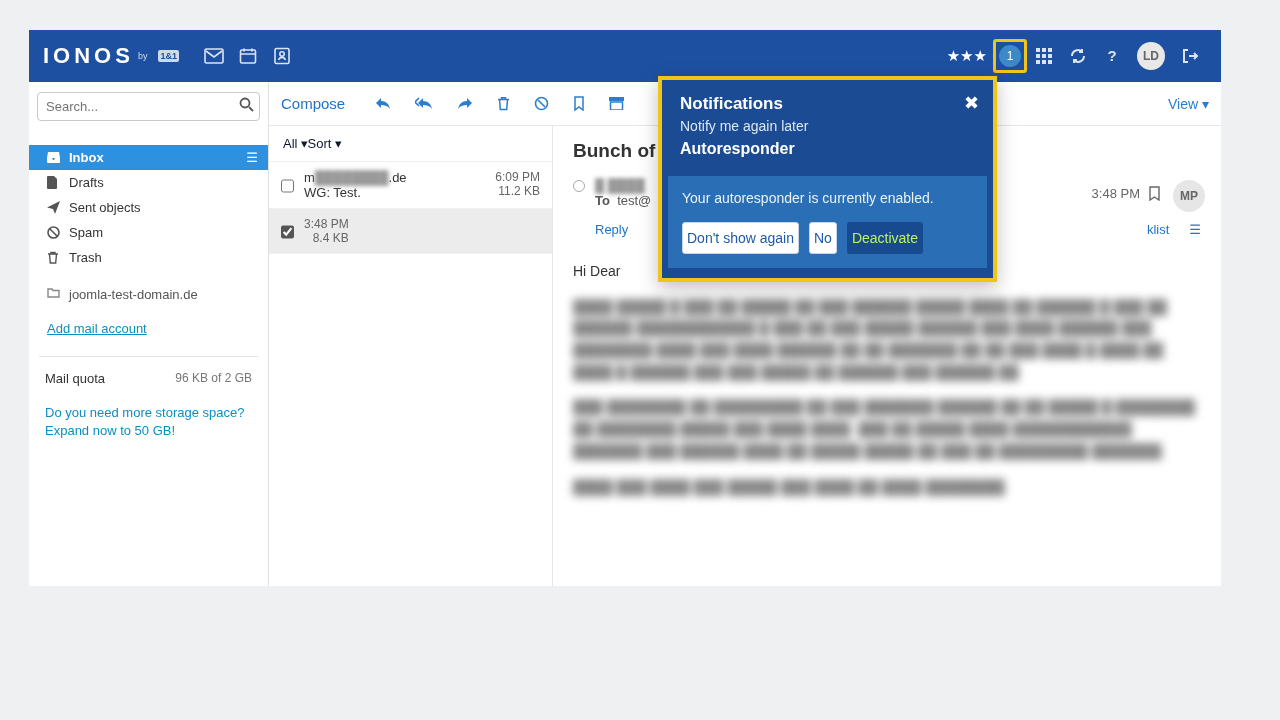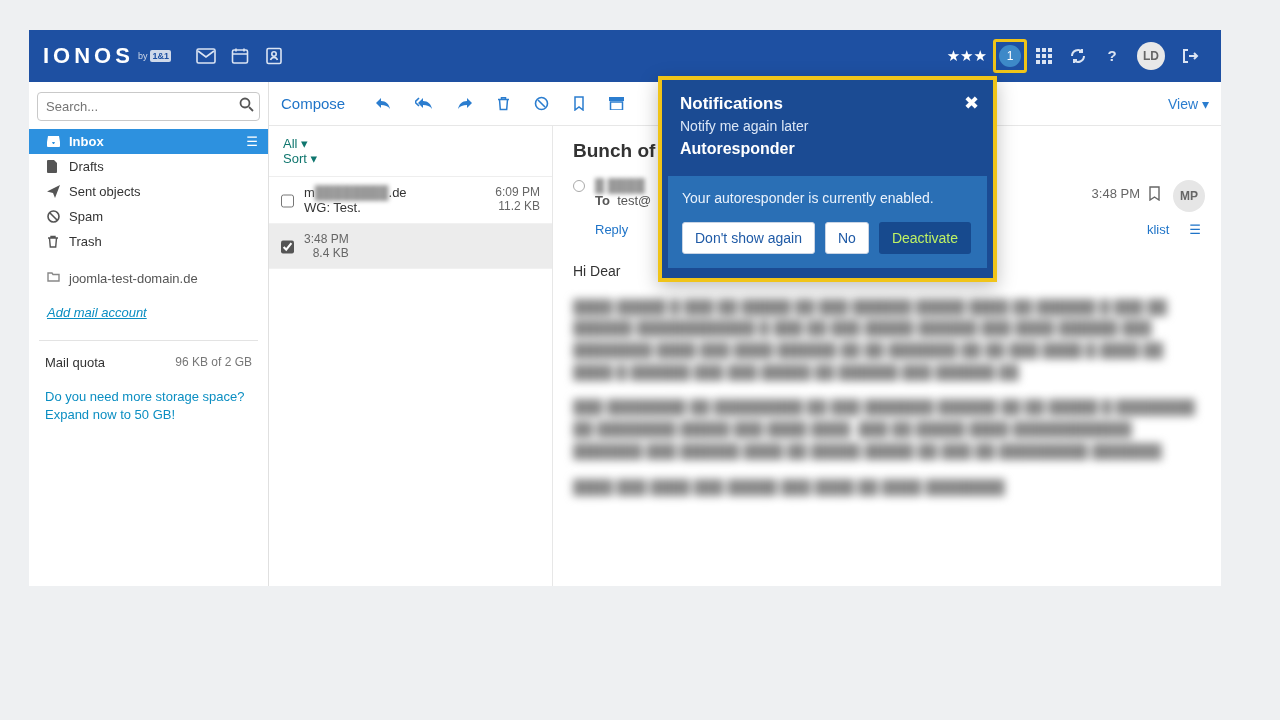--- a/index.html
+++ b/index.html
@@ -1,53 +1,53 @@
 <!DOCTYPE html>
 <html><head>
 <meta charset="utf-8">
 <style>
   * { box-sizing: border-box; margin: 0; padding: 0; font-family: Arial, Helvetica, sans-serif; }
   body { background: #eef0f2; width: 1280px; height: 720px; overflow: hidden; }
   .app { position: absolute; left: 29px; top: 30px; width: 1192px; height: 556px; background: #fff; display: flex; flex-direction: column; }
   .header { height: 52px; background: #1e50a2; display: flex; align-items: center; padding: 0 14px; color: #fff; position: relative; }
   .logo { font-weight: 700; letter-spacing: 4px; font-size: 22px; margin-right: 6px; }
-  .logo-sub { font-size: 9px; color: #cfd9ea; margin-left: -2px; margin-right: 18px; display:flex; align-items:center; gap:3px;}
+  .logo-sub { font-size: 9px; color: #cfd9ea; margin-left: -2px; margin-right: 18px; display:flex; align-items:center; gap:11px;}
   .logo-sub .box { background:#cfd9ea; color:#1e50a2; font-weight:700; padding:1px 2px; border-radius:2px;}
   .hdr-icon { width: 34px; height: 34px; display:flex; align-items:center; justify-content:center; color:#dbe4f3; cursor:pointer; font-size:17px; }
   .hdr-spacer { flex: 1; }
   .stars { color:#fff; font-size:15px; margin-right:6px;}
   .badge-highlight { border: 3px solid #f0c419; border-radius:3px; padding:3px; display:flex; }
   .badge { background:#3d89c8; color:#fff; width:22px; height:22px; border-radius:50%; font-size:12px; display:flex; align-items:center; justify-content:center;}
   .avatar { width:28px; height:28px; border-radius:50%; background:#e8e8e8; color:#666; font-size:12px; font-weight:700; display:flex; align-items:center;justify-content:center; margin:0 8px;}
   .body { flex:1; display:flex; min-height:0; }
   .sidebar { width:240px; border-right:1px solid #e0e0e0; display:flex; flex-direction:column; padding-top:6px;}
-  .search-wrap { margin:4px 8px 8px; position:relative;}
+  .search-wrap { margin:4px 8px 24px; position:relative;}
   .search { width:100%; padding:6px 28px 6px 8px; border:1px solid #c9c9c9; border-radius:4px; font-size:13px;}
   .search-btn { position:absolute; right:6px; top:5px; color:#555; font-size:14px;}
   .folder { display:flex; align-items:center; padding:5px 12px 5px 40px; font-size:13px; color:#333; cursor:pointer; position:relative;}
   .folder .ficon { position:absolute; left:18px; font-size:12px; color:#555;}
   .folder.active { background:#2d91df; color:#fff;}
   .folder.active .ficon { color:#fff;}
   .folder.active .burger { position:absolute; right:10px; color:#fff;}
   .account { padding:7px 12px 7px 40px; font-size:13px; color:#555; position:relative;}
   .account .ficon { position:absolute; left:18px; color:#888; }
-  .add-link { color:#0b8ec2; font-size:13px; padding:12px 18px; text-decoration:underline; cursor:pointer;font-style:italic;}
+  .add-link { color:#0b8ec2; font-size:13px; padding:12px 18px; text-decoration:underline; cursor:pointer;}
   .quota { border-top:1px solid #e3e3e3; margin:8px 10px 0; padding:14px 6px 8px;}
   .quota-row { display:flex; justify-content:space-between; font-size:13px; color:#333;}
   .quota-row .val { color:#777; font-size:12px;}
   .storage-link { color:#0b8ec2; font-size:13px; padding:10px 16px; line-height:1.4; cursor:pointer;}
   .mid { flex:1; display:flex; flex-direction:column; min-width:0;}
   .toolbar { height:44px; display:flex; align-items:center; padding:0 12px; border-bottom:1px solid #e7e7e7;}
   .compose { color:#1f74c8; font-size:15px; margin-right:18px; cursor:pointer;}
   .tb-icon { color:#2b7dcf; font-size:14px; margin:0 12px; cursor:pointer;}
   .tb-spacer { flex:1;}
   .view-dd { color:#2b7dcf; font-size:14px; cursor:pointer;}
   .content { flex:1; display:flex; min-height:0;}
   .list { width:284px; border-right:1px solid #e7e7e7; display:flex; flex-direction:column;}
-  .list-hdr { display:flex; padding:10px 14px; font-size:13px; color:#0f766e; border-bottom:1px solid #eee;flex-direction:column;}
+  .list-hdr { display:flex; padding:10px 14px; font-size:13px; color:#0f172a; border-bottom:1px solid #eee;}
   .msg { padding:8px 12px; border-bottom:1px solid #f1f1f1; display:flex; gap:10px; font-size:13px; cursor:pointer;}
   .msg input { margin-top:2px;}
   .msg .mc { flex:1; min-width:0;}
   .msg .mr { text-align:right; color:#666; font-size:12px; white-space:nowrap;}
   .msg .from { color:#333;}
   .msg .subj { color:#333;}
   .msg.selected { background:#ececec;}
   .blur-s { filter: blur(2px); color:#999 !important; display:inline-block;}
   .reader { flex:1; padding:14px 20px; position:relative; overflow:hidden;}
   .rd-subject { font-size:19px; font-weight:600; color:#333; margin-bottom:16px;}
@@ -62,21 +62,21 @@
   
   .popover { position:absolute; left:629px; top:46px; width:339px; border:4px solid #f0c419; background:#1b4b93; color:#fff; z-index:50; box-shadow:0 6px 18px rgba(0,0,0,.25);}
   .pop-inner { padding:14px 18px 6px; position:relative;}
   .pop-title { font-size:17px; font-weight:700;}
   .pop-sub { font-size:14px; color:#dbe6f6; margin-top:4px;}
   .pop-close { position:absolute; right:14px; top:12px; font-size:18px; cursor:pointer; color:#fff;}
   .pop-section { background:#2a6fb5; margin:12px 6px 10px; padding:12px 14px 14px;}
   .pop-h { font-size:16px; font-weight:700; color:#fff; padding:0 18px 6px;}
   .pop-text { font-size:14px; color:#eaf2fc; line-height:1.45;}
   .pop-btns { display:flex; gap:10px; margin-top:14px;}
-  .btn { padding:7px 12px; font-size:14px; border-radius:3px; cursor:pointer; border:1px solid transparent;}
+  .btn { padding:7px 4px; font-size:14px; border-radius:3px; cursor:pointer; border:1px solid transparent;}
   .btn-white { background:#fff; color:#1f5aa6; border-color:#c9d4e4;}
   .btn-primary { background:#174a8e; color:#bef264;}
   svg { display:block; }
 </style>
 </head>
 <body>
 
 <div class="app">
   <div class="header">
     <span class="logo">IONOS</span>

